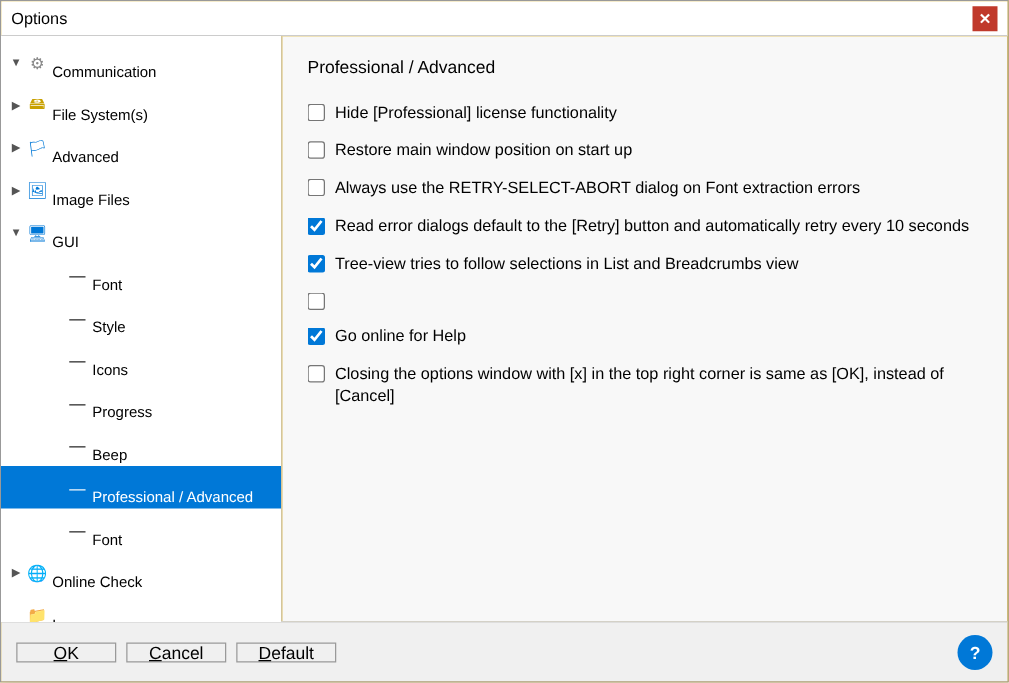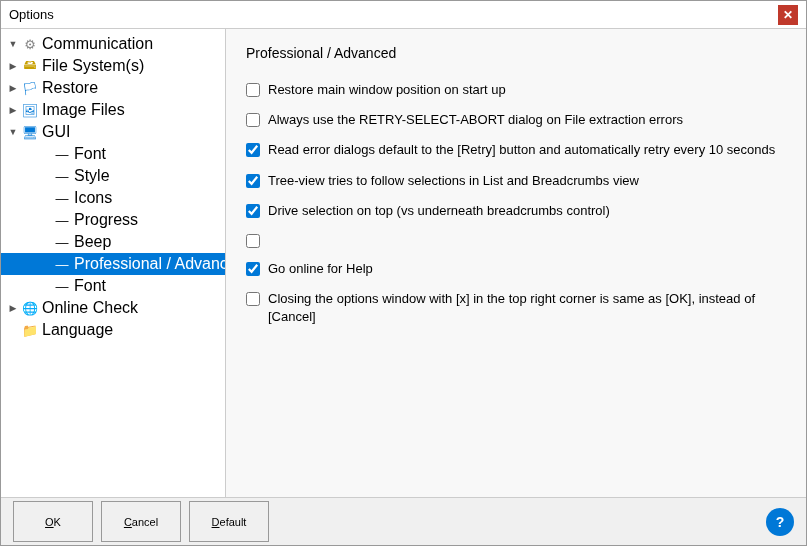--- a/index.html
+++ b/index.html
@@ -87,21 +87,22 @@
     .tree-item .item-icon {
       width: 18px;
       height: 16px;
       display: inline-flex;
       align-items: center;
       justify-content: center;
       margin-right: 3px;
       flex-shrink: 0;
     }
     .tree-item .item-label {
-      font-size: 16px;
+      font-size: 12px;
+      margin-top: 16px;
     }
     .indent2 { padding-left: 36px; }
 
     .main-panel {
       flex: 1;
       background: #f8f8f8;
       padding: 16px 20px;
       overflow-y: auto;
     }
     .panel-title {
@@ -135,25 +136,25 @@
       background: #f0f0f0;
       border-top: 1px solid #ccc;
       padding: 8px 12px;
       display: flex;
       align-items: center;
       gap: 8px;
       height: 48px;
     }
     .footer-btn {
       min-width: 80px;
-      height: 41px;
+      height: 16px;
       background: #f0f0f0;
       border: 1px solid #999;
       padding: 3px 12px;
-      font-size: 11px;
+      font-size: 14px;
       cursor: pointer;
       display: flex;
       align-items: center;
       justify-content: center;
       text-align: right;
     }
     .footer-btn .underline {
       text-decoration: underline;
     }
     .footer-spacer { flex: 1; }
@@ -189,21 +190,21 @@
           <span class="item-label">Communication</span>
         </div>
         <div class="tree-item">
           <span class="expand-icon">▶</span>
           <span class="item-icon" style="color:#c8a000">🖴</span>
           <span class="item-label">File System(s)</span>
         </div>
         <div class="tree-item">
           <span class="expand-icon">▶</span>
           <span class="item-icon" style="color:#0078d7">🏳</span>
-          <span class="item-label">Restore</span>
+          <span class="item-label">Advanced</span>
         </div>
         <div class="tree-item">
           <span class="expand-icon">▶</span>
           <span class="item-icon" style="color:#0078d7">🖼</span>
           <span class="item-label">Image Files</span>
         </div>
         <div class="tree-item">
           <span class="expand-icon">▼</span>
           <span class="item-icon" style="color:#0078d7">🖥</span>
           <span class="item-label">GUI</span>
@@ -251,39 +252,39 @@
         <div class="tree-item">
           <span class="expand-icon"></span>
           <span class="item-icon" style="color:#f5a623">📁</span>
           <span class="item-label">Language</span>
         </div>
       </div>
 
     <div class="main-panel">
       <div class="panel-title">Professional / Advanced</div>
       <div id="options-container">
+      <div class="option-row">
+            <input type="checkbox" style="">
+            <span class="option-label">Hide [Professional] license functionality</span>
+          </div>
           <div class="option-row">
             <input type="checkbox" style="">
             <span class="option-label">Restore main window position on start up</span>
           </div>
           <div class="option-row">
             <input type="checkbox" style="">
-            <span class="option-label">Always use the RETRY-SELECT-ABORT dialog on File extraction errors</span>
+            <span class="option-label">Always use the RETRY-SELECT-ABORT dialog on Font extraction errors</span>
           </div>
           <div class="option-row">
             <input type="checkbox" checked="" style="">
             <span class="option-label">Read error dialogs default to the [Retry] button and automatically retry every 10 seconds</span>
           </div>
           <div class="option-row">
             <input type="checkbox" checked="" style="">
             <span class="option-label">Tree-view tries to follow selections in List and Breadcrumbs view</span>
-          </div>
-          <div class="option-row">
-            <input type="checkbox" checked="" style="">
-            <span class="option-label">Drive selection on top (vs underneath breadcrumbs control)</span>
           </div>
           <div class="option-row">
             <input type="checkbox" style="">
           </div>
           <div class="option-row">
             <input type="checkbox" checked="" style="">
             <span class="option-label">Go online for Help</span>
           </div>
           <div class="option-row">
             <input type="checkbox" style="">

